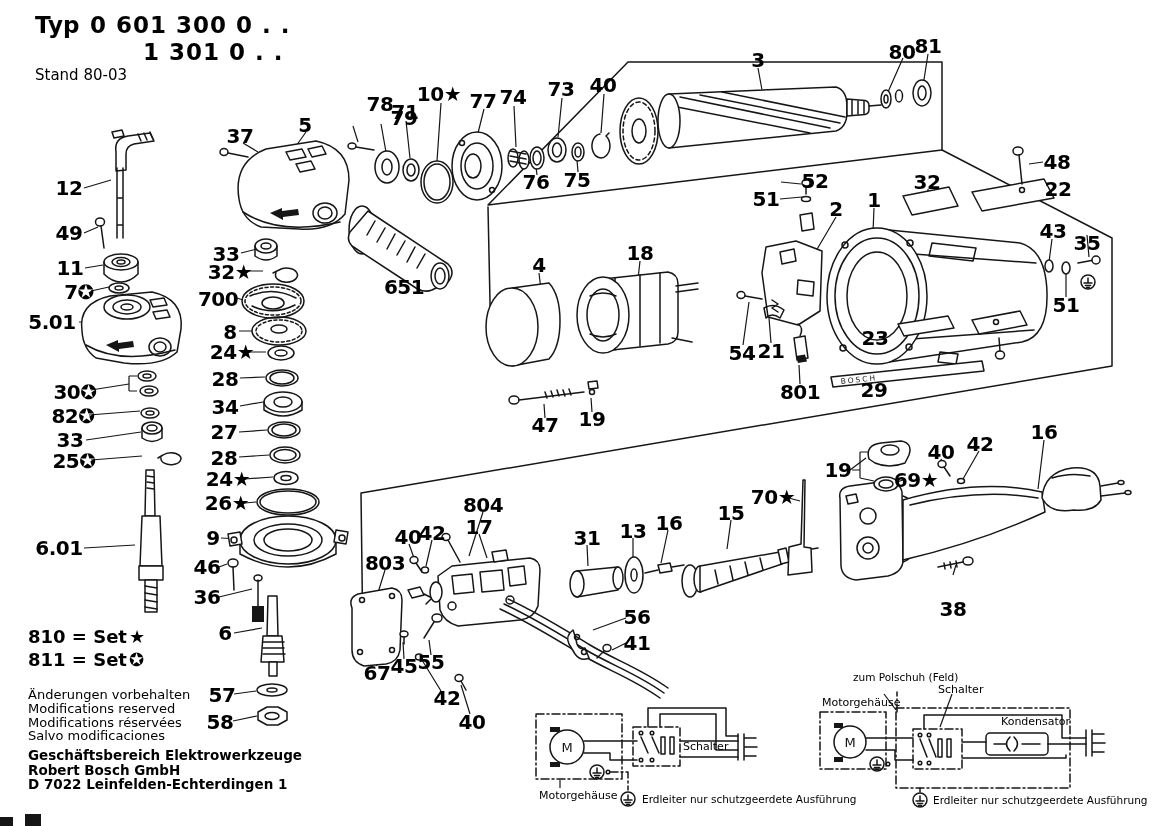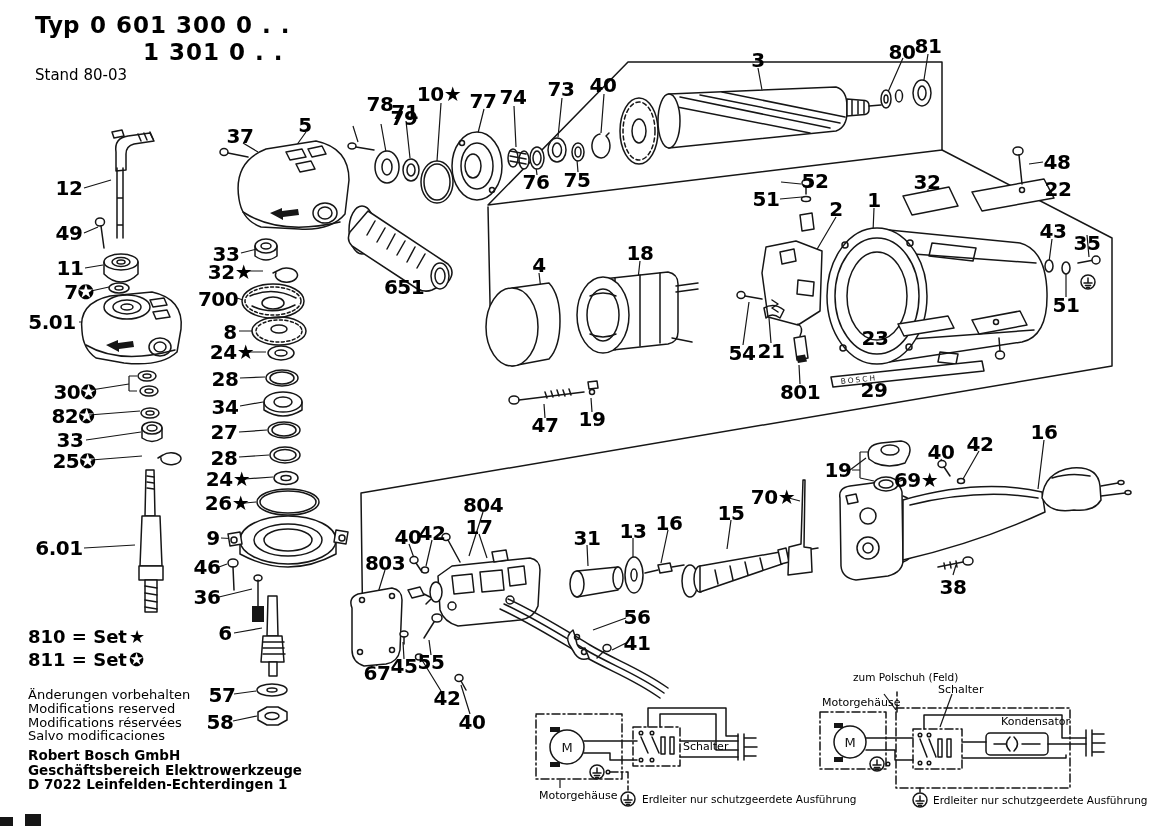--- a/index.html
+++ b/index.html
@@ -402,22 +402,22 @@
   <div><span>811 = Set</span><span class="sym">✪</span></div>
 </div>
 
 <div class="notes">
   <div>Änderungen vorbehalten</div>
   <div>Modifications reserved</div>
   <div>Modifications réservées</div>
   <div>Salvo modificaciones</div>
 </div>
 <div class="company">
+  <div>Geschäftsbereich Elektrowerkzeuge</div>
   <div>Robert Bosch GmbH</div>
-  <div>Geschäftsbereich Elektrowerkzeuge</div>
   <div>D 7022 Leinfelden-Echterdingen 1</div>
 </div>
 
 <div>
     <span class="part-label" style="left: 240px; top: 136px;">37</span>
     <span class="part-label" style="left: 305px; top: 125px;">5</span>
     <span class="part-label" style="left: 368px; top: 118px; margin-left: 36px;">79</span>
     <span class="part-label" style="left: 380px; top: 104px;">78</span>
     <span class="part-label" style="left: 405px; top: 112px;">71</span>
     <span class="part-label" style="left: 439px; top: 94px;">10★</span>
@@ -485,21 +485,21 @@
     <span class="part-label" style="left: 587px; top: 538px;">31</span>
     <span class="part-label" style="left: 633px; top: 531px;">13</span>
     <span class="part-label" style="left: 669px; top: 523px;">16</span>
     <span class="part-label" style="left: 731px; top: 513px;">15</span>
     <span class="part-label" style="left: 773px; top: 497px;">70★</span>
     <span class="part-label" style="left: 838px; top: 470px;">19</span>
     <span class="part-label" style="left: 916px; top: 480px;">69★</span>
     <span class="part-label" style="left: 941px; top: 452px;">40</span>
     <span class="part-label" style="left: 980px; top: 444px;">42</span>
     <span class="part-label" style="left: 1044px; top: 432px;">16</span>
-    <span class="part-label" style="left: 953px; top: 587px;">38</span>
+    <span class="part-label" style="left: 953px; top: 609px;">38</span>
     <span class="part-label" style="left: 637px; top: 617px;">56</span>
     <span class="part-label" style="left: 637px; top: 643px;">41</span>
     <span class="part-label" style="left: 377px; top: 673px;">67</span>
     <span class="part-label" style="left: 404px; top: 666px;">45</span>
     <span class="part-label" style="left: 431px; top: 662px;">55</span>
     <span class="part-label" style="left: 447px; top: 698px;">42</span>
     <span class="part-label" style="left: 472px; top: 722px;">40</span>
   </div>
 <div>
     <span class="wire-label" style="left: 539px; top: 789px; font-size: 11px;">Motorgehäuse</span>

